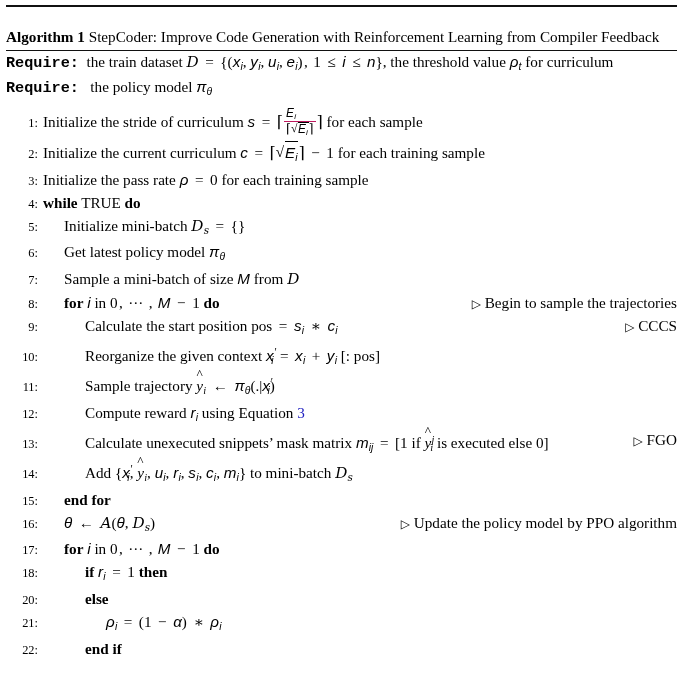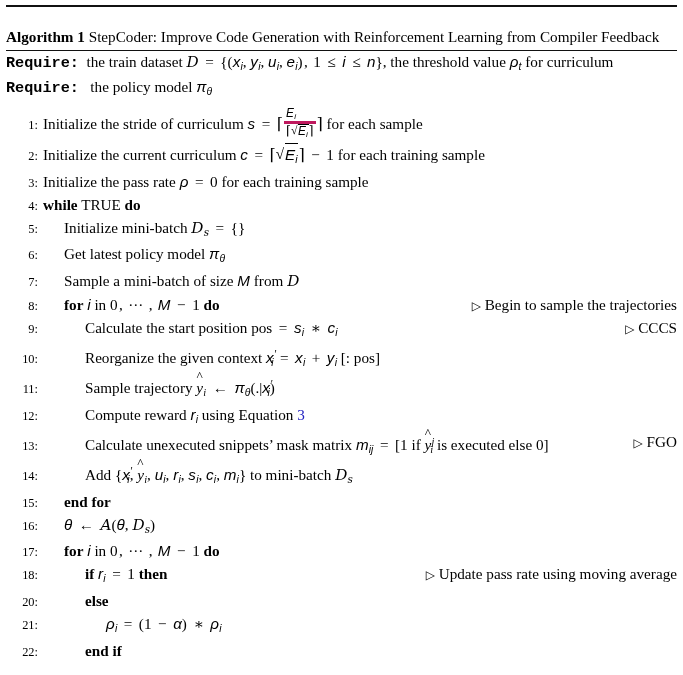--- a/index.html
+++ b/index.html
@@ -135,21 +135,21 @@
     display: inline-block;
     vertical-align: -0.52em;
     text-align: left;
     font-size: 0.78em;
     line-height: 1.12;
     margin: 4px 0.08em;
   }
   .frac .nu { display: block; padding: 0 0.18em; }
   .frac .de {
     display: block;
-    border-top: 3px solid #be185d;
+    border-top: 1px solid #be185d;
     padding: 0 0.18em;
   }
   .sqrt {
     display: inline-block;
     position: relative;
     padding-left: 0.58em;
   }
   .sqrt::before {
     content: "\221A";
     position: absolute;
@@ -267,32 +267,32 @@
     </div>
 
     <div class="ln">
       <span class="num">15:</span>
       <span class="body ind2"><b class="kw">end for</b></span>
     </div>
 
     <div class="ln">
       <span class="num">16:</span>
       <span class="body ind2"><span class="m">θ</span> <span class="op">←</span> <span class="cal">A</span>(<span class="m">θ</span>, <span class="cal">D<sub class="s">s</sub></span>)
+        <span class="cmt"><span class="tri">▷</span> <span>Update the policy model by PPO algorithm</span></span>
       </span>
     </div>
 
     <div class="ln">
       <span class="num">17:</span>
       <span class="body ind2"><b class="kw">for</b> <span class="m">i</span> in 0<span class="opn">,</span> ··· <span class="opn">,</span> <span class="m">M</span> <span class="op">−</span> 1 <b class="kw">do</b></span>
     </div>
 
     <div class="ln">
       <span class="num">18:</span>
       <span class="body ind3"><b class="kw">if</b> <span class="m">r<sub class="s">i</sub></span> <span class="op">=</span> 1 <b class="kw">then</b>
-        <span class="cmt"><span class="tri">▷</span> <span>Update pass rate using moving average</span></span>
       </span>
     </div>
 
 
     <div class="ln">
       <span class="num">20:</span>
       <span class="body ind3"><b class="kw">else</b></span>
     </div>
 
     <div class="ln">

